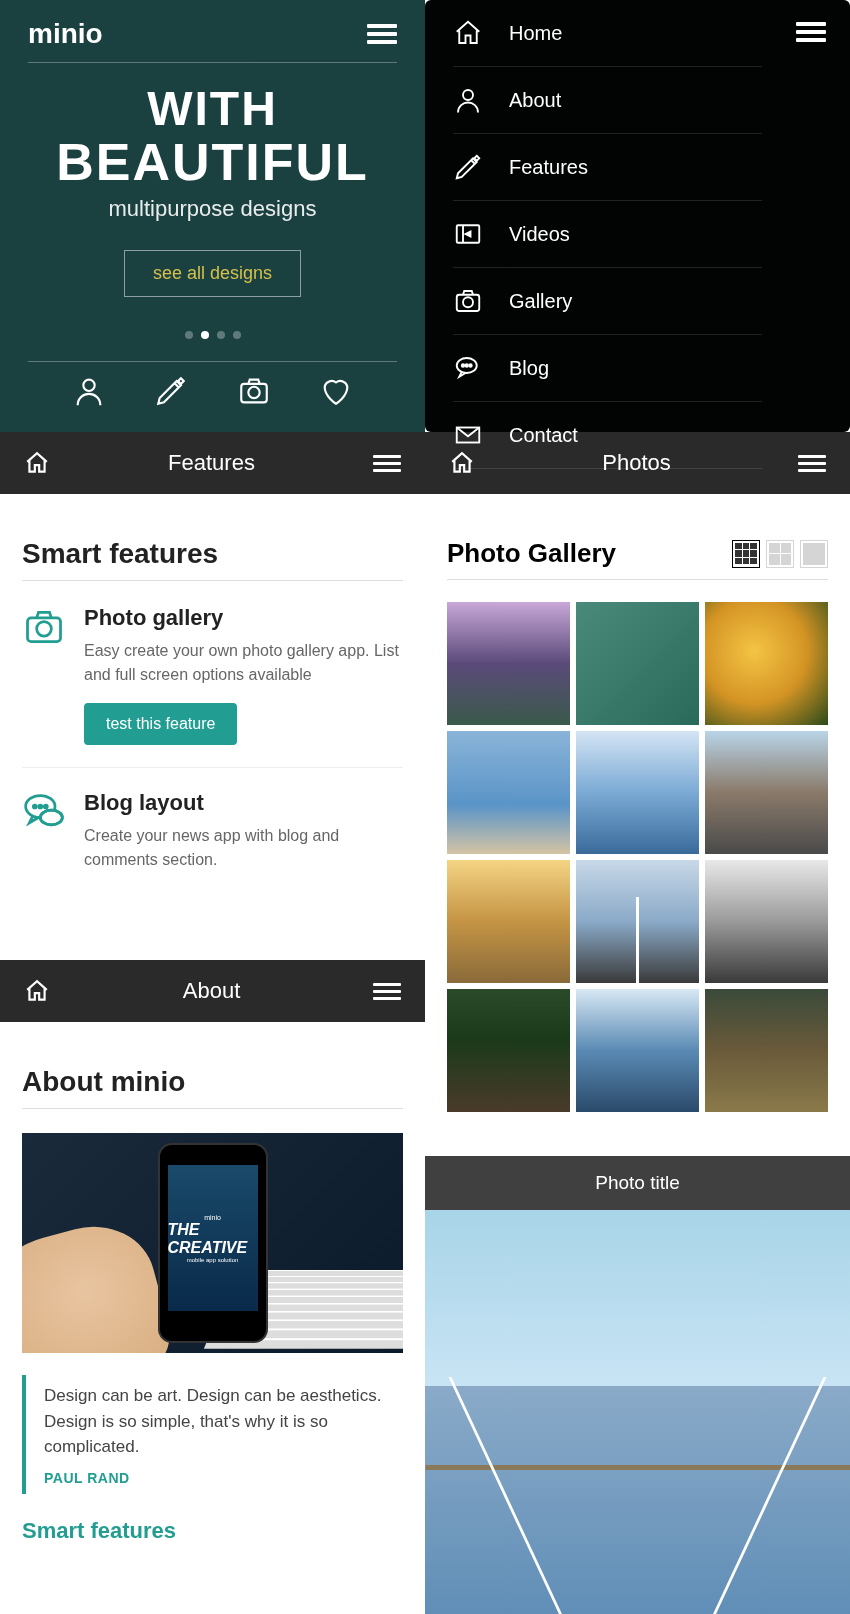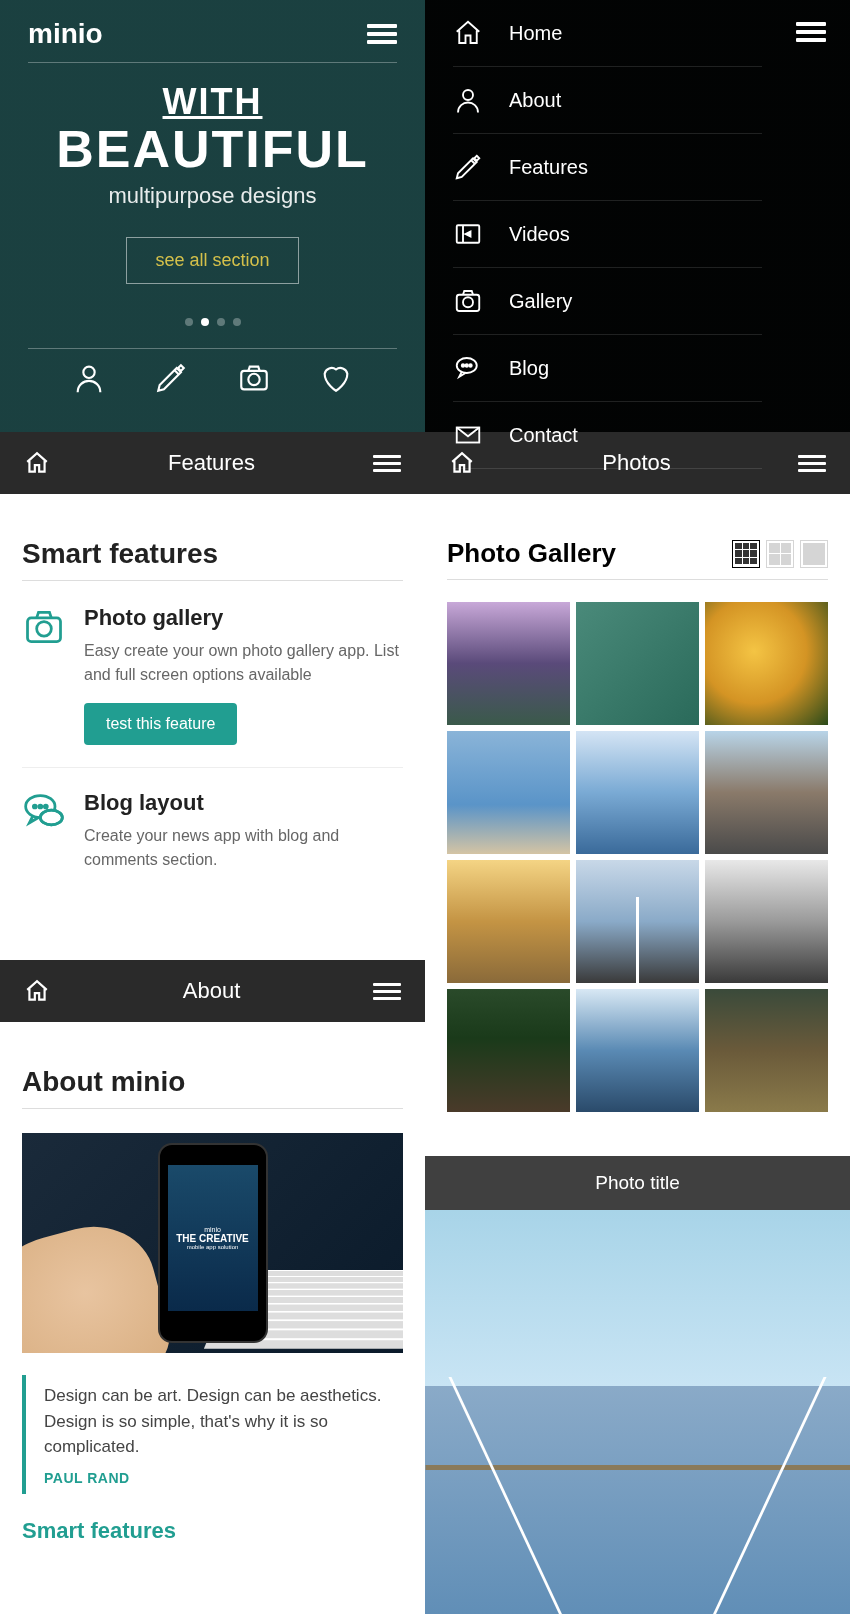--- a/index.html
+++ b/index.html
@@ -7,32 +7,32 @@
 .grid { display: grid; grid-template-columns: 1fr 1fr; }
 .col { position: relative; }
 
 
 .hero { height: 432px; background: linear-gradient(rgba(20,60,60,0.7),rgba(20,60,60,0.7)), #2a4a4a; color: #fff; padding: 18px 28px 0; position: relative; }
 .hero-header { display: flex; justify-content: space-between; align-items: center; border-bottom: 1px solid rgba(255,255,255,0.3); padding-bottom: 12px; }
 .logo { font-size: 28px; font-weight: 700; }
 .hamburger { width: 30px; cursor: pointer; }
 .hamburger span { display: block; height: 4px; background: #fff; margin: 4px 0; border-radius: 1px; }
 .hero-content { text-align: center; margin-top: 18px; }
-.hero-title1 { font-size: 36px; font-weight: 900; letter-spacing: 2px; text-decoration: underline; }
+.hero-title1 { font-size: 48px; font-weight: 900; letter-spacing: 2px; }
 .hero-title2 { font-size: 52px; font-weight: 900; letter-spacing: 2px; line-height: 1; }
 .hero-sub { font-size: 22px; font-weight: 300; margin-top: 8px; color: rgba(255,255,255,0.9); }
 .hero-btn { display: inline-block; margin-top: 28px; padding: 12px 28px; border: 1px solid rgba(255,255,255,0.5); color: #d4c04a; font-size: 18px; cursor: pointer; }
 .dots { margin-top: 28px; text-align: center; }
 .dots span { display: inline-block; width: 8px; height: 8px; border-radius: 50%; background: rgba(255,255,255,0.3); margin: 0 4px; }
 .dots span.active { background: #fff; }
 .hero-icons { display: flex; justify-content: space-around; margin-top: 18px; padding: 12px 20px 0; border-top: 1px solid rgba(255,255,255,0.3); }
 .hero-icons svg { width: 34px; height: 34px; stroke: #fff; fill: none; stroke-width: 1.5; }
 
 
-.hero-dark { background: linear-gradient(rgba(0,0,0,0.92),rgba(0,0,0,0.92)), #1a2a2a; }
+.hero-dark { background: linear-gradient(rgba(0,0,0,0.92),rgba(0,0,0,0.92)), #1a2a2a; border-radius: 6px; }
 .menu-list { position: absolute; top: 0; left: 0; right: 60px; padding: 0 28px; }
 .menu-item { display: flex; align-items: center; gap: 26px; padding: 18px 0; border-bottom: 1px solid rgba(255,255,255,0.12); cursor: pointer; }
 .menu-item svg { width: 30px; height: 30px; stroke: #fff; fill: none; stroke-width: 1.5; }
 .menu-item span { color: #fff; font-size: 20px; }
 .menu-corner { position: absolute; top: 18px; right: 24px; }
 
 
 .subbar { background: #2a2a2a; color: #fff; display: flex; align-items: center; justify-content: space-between; padding: 18px 24px; }
 .subbar-title { flex: 1; text-align: center; font-size: 22px; font-weight: 300; }
 .subbar svg { width: 26px; height: 26px; stroke: #fff; fill: none; stroke-width: 2; }
@@ -46,21 +46,21 @@
 .feature:last-child { border: none; }
 .feature-icon svg { width: 44px; height: 44px; stroke: #219e91; fill: none; stroke-width: 1.5; }
 .feature-body h3 { font-size: 22px; font-weight: 700; color: #222; margin-bottom: 8px; }
 .feature-body p { font-size: 16px; color: #666; line-height: 1.5; }
 .btn-teal { display: inline-block; background: #219e91; color: #fff; padding: 12px 22px; border-radius: 4px; margin-top: 16px; font-size: 16px; cursor: pointer; }
 
 
 .about-img { width: 100%; height: 220px; background: linear-gradient(135deg,#1a2a3a,#0a1a2a); position: relative; overflow: hidden; margin-bottom: 22px; }
 .phone { position: absolute; left: 50%; top: 50%; transform: translate(-50%,-50%); width: 110px; height: 200px; background: #000; border-radius: 14px; border: 2px solid #333; }
 .phone-screen { position: absolute; inset: 20px 8px 30px; background: linear-gradient(#1a4a6a,#0a2a4a); display: flex; flex-direction: column; align-items: center; justify-content: center; color: #fff; font-size: 10px; }
-.phone-screen .ptitle { font-weight: 700; font-size: 10px; }
+.phone-screen .ptitle { font-weight: 700; font-size: 16px; font-style: italic; }
 .hand { position: absolute; left: -40px; bottom: -40px; width: 180px; height: 160px; background: radial-gradient(ellipse at 60% 40%, #e8c4a0, #d4a878); border-radius: 50% 40% 30% 60%; transform: rotate(-15deg); }
 .keyboard { position: absolute; right: -20px; bottom: 0; width: 200px; height: 100px; background: repeating-linear-gradient(0deg,#ddd,#ddd 8px,#fff 8px,#fff 10px); transform: perspective(200px) rotateX(40deg); }
 .quote { border-left: 4px solid #219e91; padding: 8px 0 8px 18px; margin-bottom: 24px; }
 .quote p { font-size: 17px; color: #444; line-height: 1.5; margin-bottom: 10px; }
 .quote-author { color: #219e91; font-weight: 700; font-size: 14px; letter-spacing: 0.5px; }
 .link-teal { color: #219e91; font-size: 22px; font-weight: 600; cursor: pointer; }
 
 
 .gallery-head { display: flex; justify-content: space-between; align-items: center; border-bottom: 1px solid #ddd; padding-bottom: 10px; margin-bottom: 22px; }
 .gallery-head h2 { font-size: 26px; font-weight: 800; }
@@ -116,21 +116,21 @@
         <div class="hamburger">
             <span></span>
             <span></span>
             <span></span>
           </div>
       </div>
       <div class="hero-content">
         <div class="hero-title1">WITH</div>
         <div class="hero-title2">BEAUTIFUL</div>
         <div class="hero-sub">multipurpose designs</div>
-        <div class="hero-btn">see all section</div>
+        <div class="hero-btn">see all designs</div>
         <div class="dots"><span></span><span class="active"></span><span></span><span></span></div>
       </div>
       <div class="hero-icons">
         <svg viewBox="0 0 24 24">
             <circle cx="12" cy="8" r="4"></circle>
             <path d="M4 22c0-5 4-8 8-8s8 3 8 8"></path>
           </svg>
         <svg viewBox="0 0 24 24">
             <path d="M3 21l4-1 12-12-3-3L4 17l-1 4zM14 6l3 3"></path>
             <path d="M19 3l2 2-2 2-2-2z"></path>

